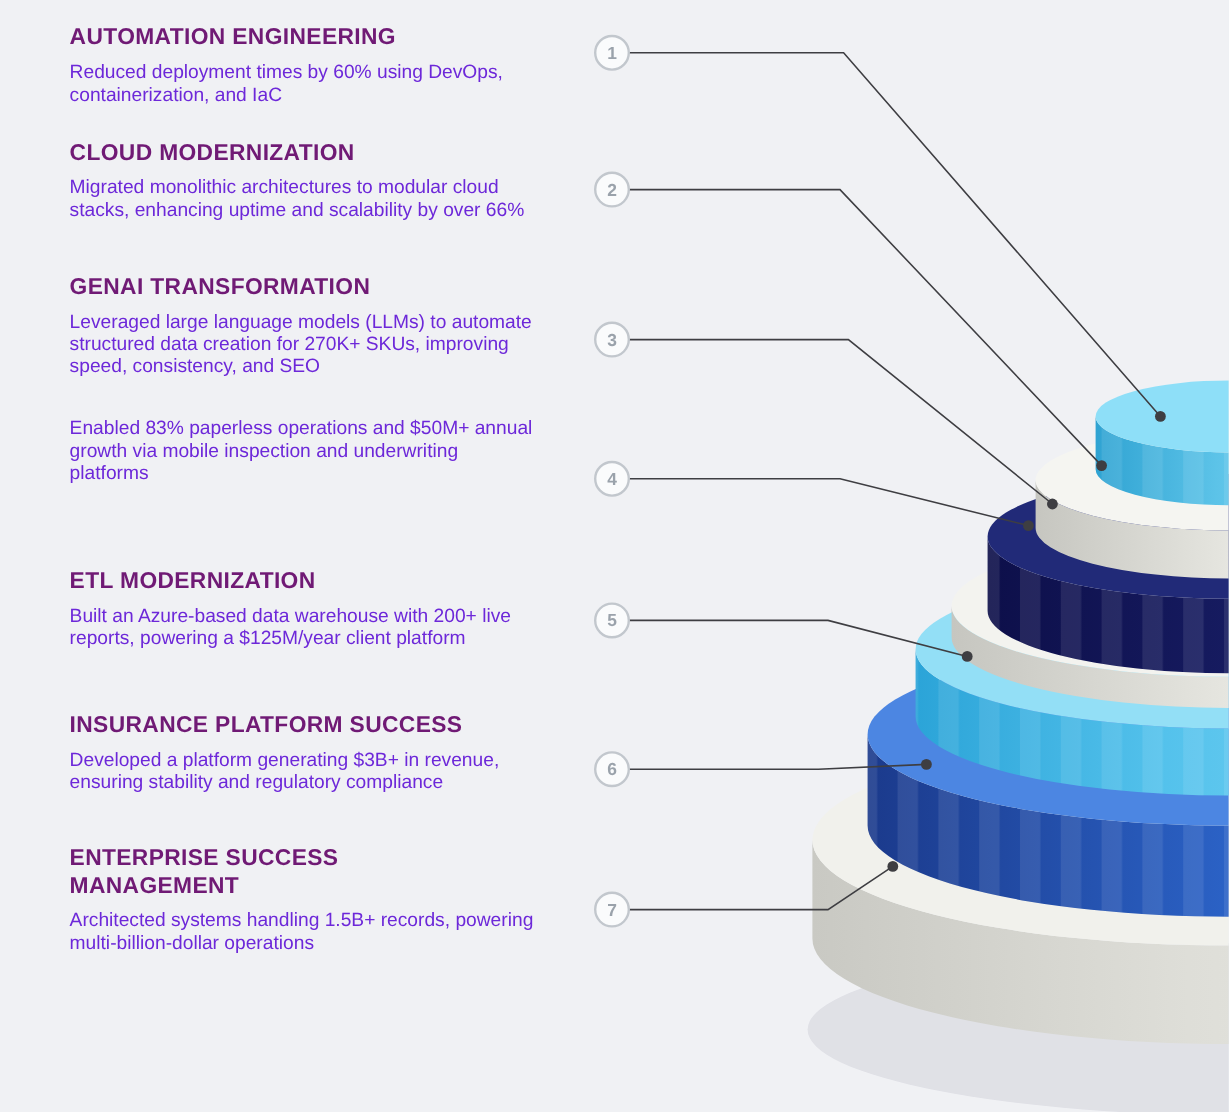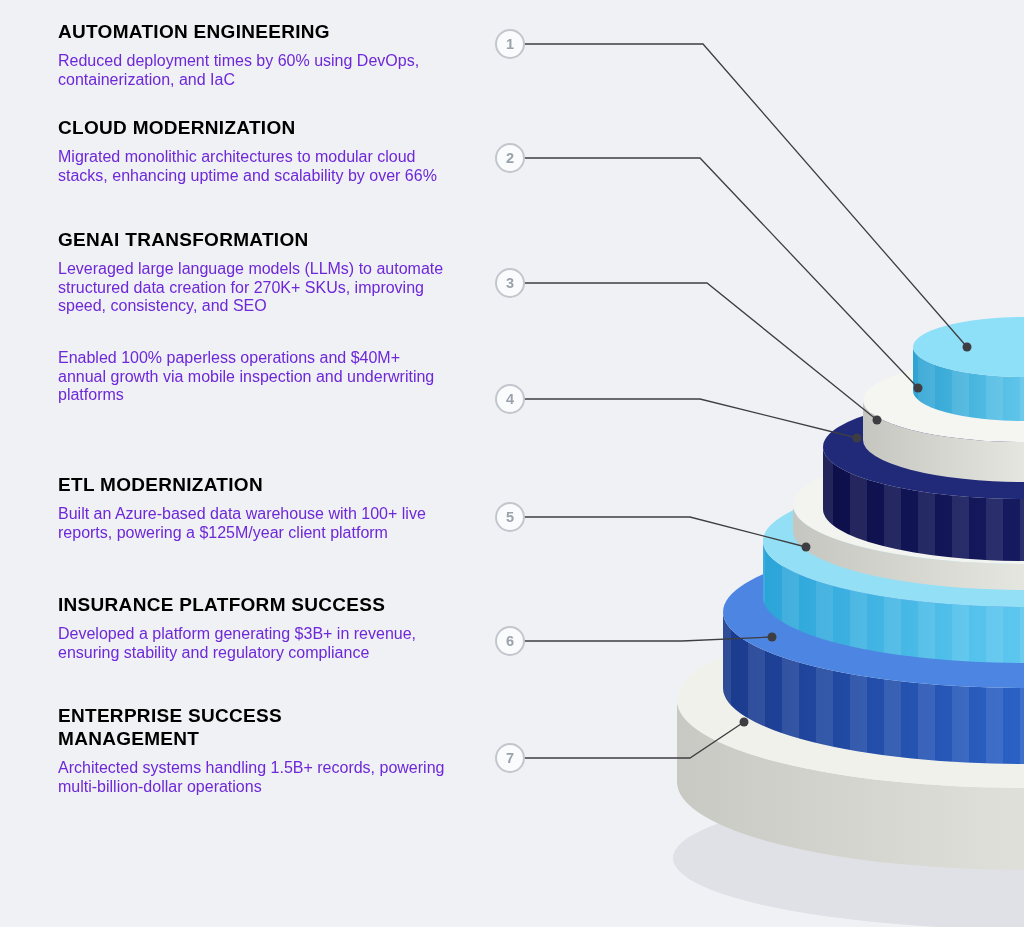--- a/index.html
+++ b/index.html
@@ -24,21 +24,21 @@
     position:absolute;
     left:58px;
     width:392px;
   }
   .item h2{
     margin:0 0 9px 0;
     font-size:19px;
     line-height:23px;
     font-weight:800;
     letter-spacing:.3px;
-    color:#000000;
+    color:#701a75;
     max-width:370px;
   }
   .item p{
     margin:0;
     font-size:16px;
     line-height:18.5px;
     color:#6d28d9;
     max-width:388px;
   }
   .badge-num{
@@ -176,25 +176,25 @@
     </div>
     <div class="item" style="top:116px">
       <h2>CLOUD MODERNIZATION</h2>
       <p>Migrated monolithic architectures to modular cloud stacks, enhancing uptime and scalability by over 66%</p>
     </div>
     <div class="item" style="top:228px">
       <h2>GENAI TRANSFORMATION</h2>
       <p>Leveraged large language models (LLMs) to automate structured data creation for 270K+ SKUs, improving speed, consistency, and SEO</p>
     </div>
     <div class="item" style="top:349px">
-      <p>Enabled 100% paperless operations and $40M+ annual growth via mobile inspection and underwriting platforms</p>
+      <p>Enabled 83% paperless operations and $50M+ annual growth via mobile inspection and underwriting platforms</p>
     </div>
     <div class="item" style="top:473px">
       <h2>ETL MODERNIZATION</h2>
-      <p>Built an Azure-based data warehouse with 100+ live reports, powering a $125M/year client platform</p>
+      <p>Built an Azure-based data warehouse with 200+ live reports, powering a $125M/year client platform</p>
     </div>
     <div class="item" style="top:593px">
       <h2>INSURANCE PLATFORM SUCCESS</h2>
       <p>Developed a platform generating $3B+ in revenue, ensuring stability and regulatory compliance</p>
     </div>
     <div class="item" style="top:704px">
       <h2 style="max-width:330px">ENTERPRISE SUCCESS MANAGEMENT</h2>
       <p>Architected systems handling 1.5B+ records, powering multi-billion-dollar operations</p>
     </div>
   </div>

